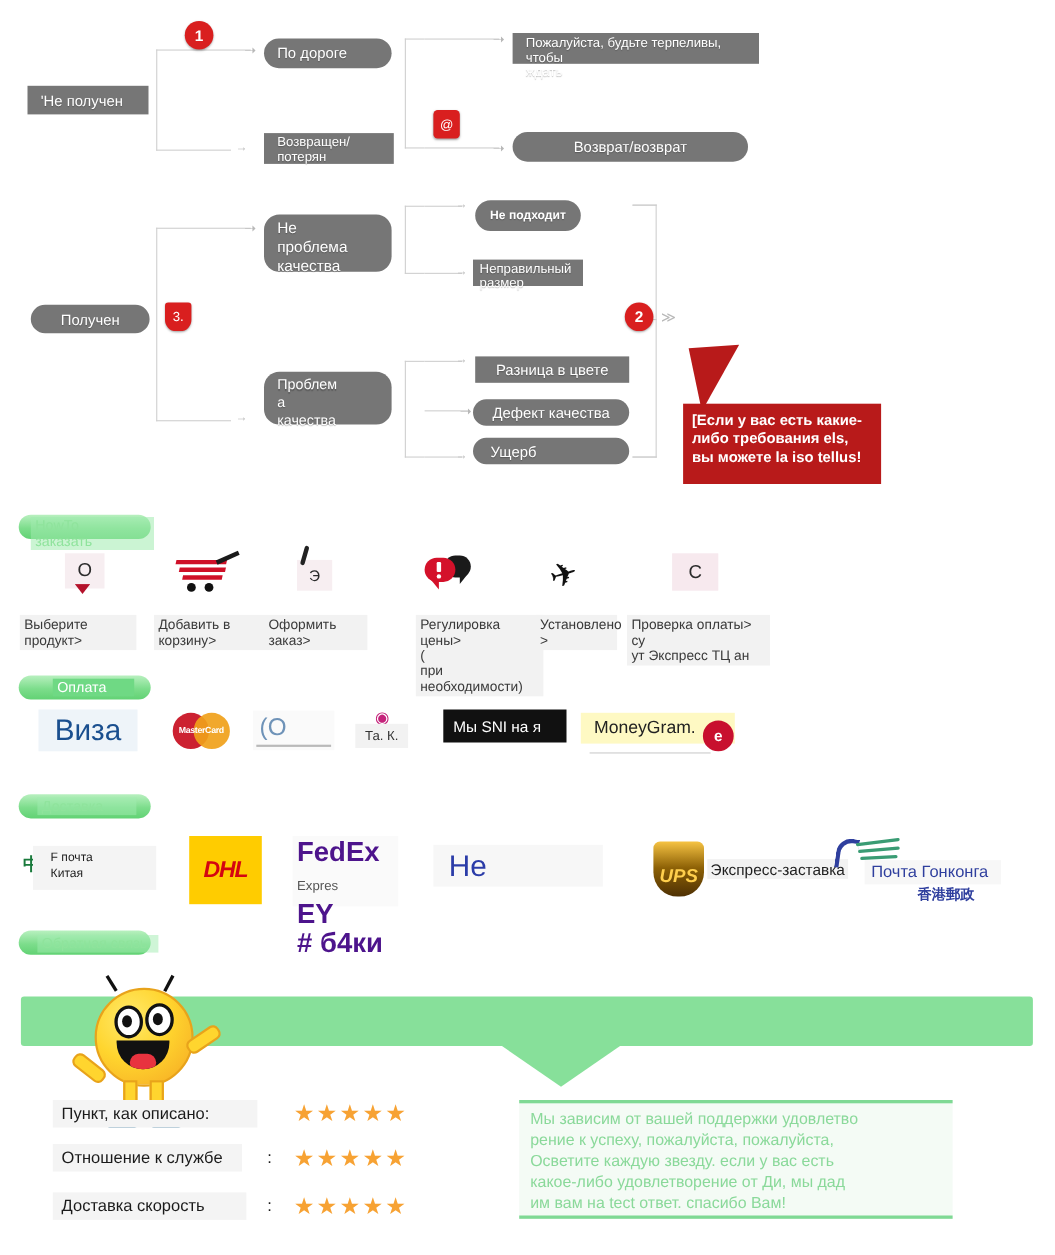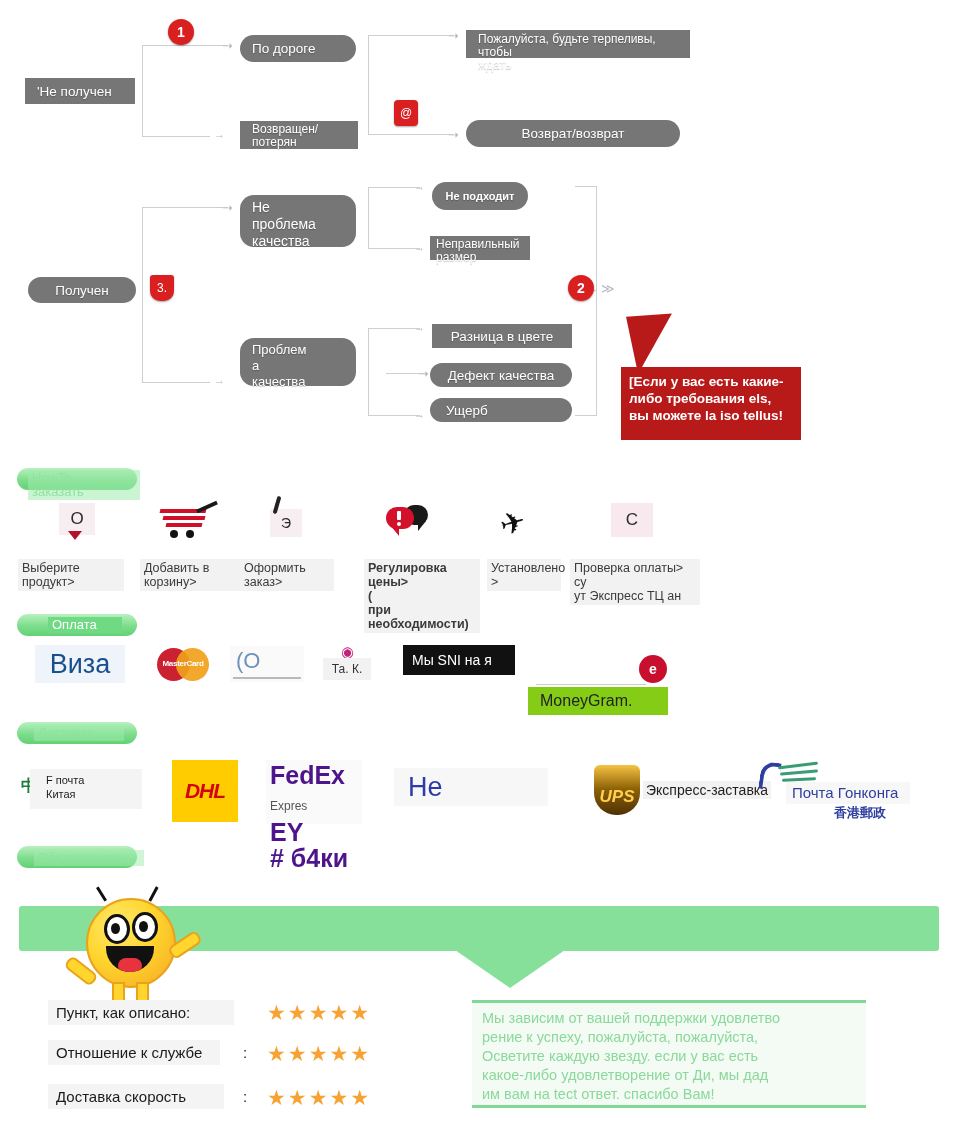--- a/index.html
+++ b/index.html
@@ -63,21 +63,21 @@
   .mc{position:absolute;width:52px;height:33px;}
   .mc i{position:absolute;top:0;width:33px;height:33px;border-radius:50%;}
   .mc .l{left:0;background:#cc2131;}
   .mc .r{right:0;background:#f0a11a;opacity:.92;}
   .mc span{position:absolute;left:0;top:11px;width:52px;text-align:center;color:#fff;font-size:8px;font-weight:bold;letter-spacing:-.3px;}
   .wbox{position:absolute;background:#fafafa;}
   .wline{position:absolute;height:2px;background:#b9b9b9;}
   .takk{position:absolute;background:#f2f2f2;color:#333;font-size:12px;display:flex;align-items:center;justify-content:center;}
   .qiwi{position:absolute;color:#c4227a;font-size:15px;}
   .blkbox{position:absolute;background:#111;color:#fff;font-size:14px;display:flex;align-items:center;padding-left:9px;box-sizing:border-box;}
-  .mgbox{position:absolute;background:#84cc16;color:#222;font-size:16px;display:flex;align-items:center;padding-left:12px;box-sizing:border-box;margin-top:39px;}
+  .mgbox{position:absolute;background:#fef9c3;color:#222;font-size:16px;display:flex;align-items:center;padding-left:12px;box-sizing:border-box;}
   .mgdot{position:absolute;width:28px;height:28px;border-radius:50%;background:#c8102e;color:#fff;font-size:14px;display:flex;align-items:center;justify-content:center;font-weight:bold;}
 
   
   .chinapost{position:absolute;background:#f4f4f4;color:#1d1d1d;font-size:11px;line-height:14px;padding:4px 6px 4px 16px;box-sizing:border-box;white-space:pre-line;}
   .cpglyph{position:absolute;color:#1a7a3c;font-size:16px;font-weight:bold;}
   .dhl{position:absolute;background:#ffcc00;display:flex;align-items:center;justify-content:center;}
   .dhl span{color:#d40511;font-size:21px;font-weight:bold;font-style:italic;letter-spacing:-1px;}
   .fedex{position:absolute;background:#fafafa;color:#4d148c;font-size:25px;line-height:26px;font-weight:bold;padding:2px 4px;box-sizing:border-box;}
   .fedex .ex{font-size:12px;font-weight:normal;color:#555;margin-top:36px;}
   .hebox{position:absolute;background:#f7f7f7;color:#2b3ca8;font-size:27px;display:flex;align-items:center;padding-left:14px;box-sizing:border-box;}
@@ -226,21 +226,21 @@
 заказ&gt;</div>
 
 <div class="abs" style="left:386px;top:503px;width:44px;height:32px;">
   <div class="abs" style="left:18px;top:2px;width:24px;height:20px;border-radius:10px;background:#1a1a1a;"></div>
   <div class="abs" style="left:32px;top:18px;width:0;height:0;border-left:8px solid #1a1a1a;border-bottom:10px solid transparent;"></div>
   <div class="abs" style="left:0;top:4px;width:28px;height:22px;border-radius:11px;background:#d4112a;"></div>
   <div class="abs" style="left:4px;top:22px;width:0;height:0;border-right:9px solid #d4112a;border-bottom:11px solid transparent;"></div>
   <div class="abs" style="left:11px;top:8px;width:4px;height:9px;background:#fff;border-radius:1px;"></div>
   <div class="abs" style="left:11px;top:19px;width:4px;height:4px;background:#fff;border-radius:50%;"></div>
 </div>
-<div class="htcap" style="left:364px;top:559px;width:116px;font-weight:bold;">Регулировка цены&gt;
+<div class="htcap" style="left:378px;top:559px;width:116px;">Регулировка цены&gt;
 (
 при
 необходимости)</div>
 
 <div class="abs" style="left:500px;top:505px;width:50px;height:32px;font-size:30px;color:#111;line-height:30px;transform:rotate(-16deg);">✈</div>
 <div class="htcap" style="left:487px;top:559px;width:74px;">Установлено
 &gt;</div>
 
 <div class="boxglyph" style="left:611px;top:503px;width:42px;height:34px;background:#f7e9ee;">
   <span>С</span>

